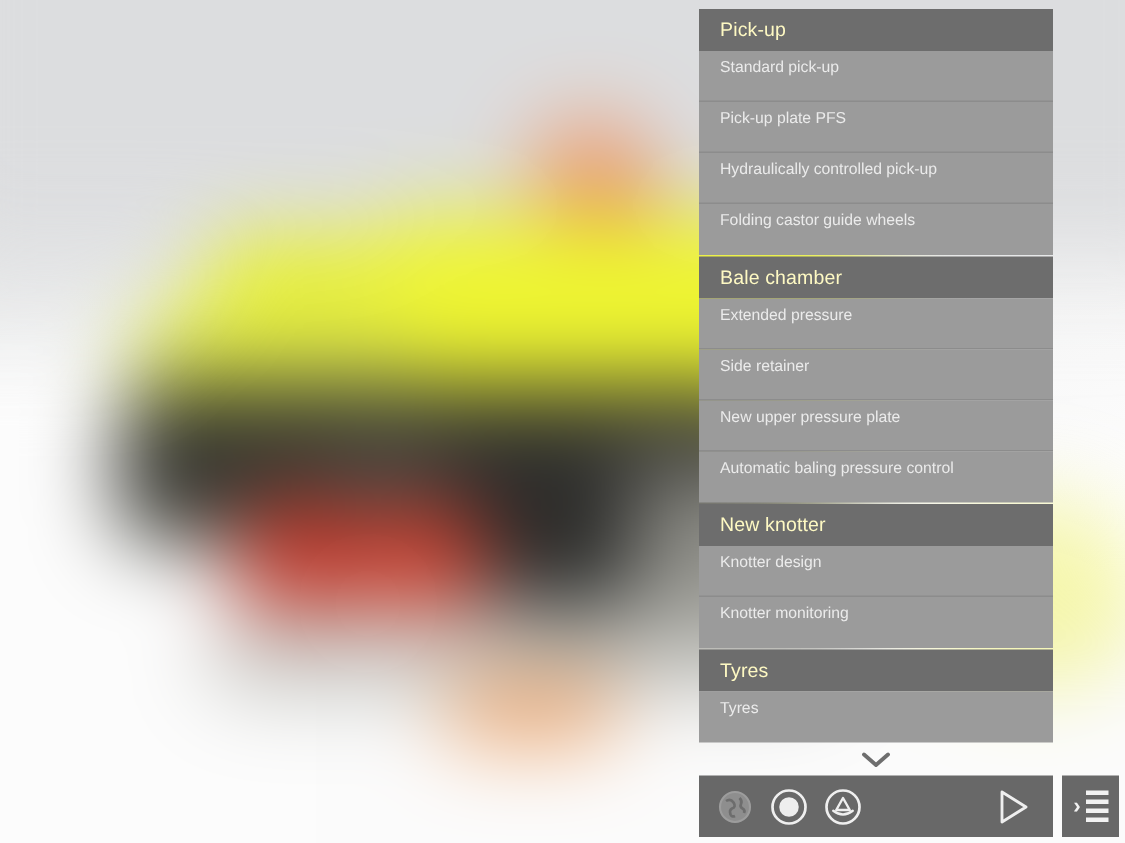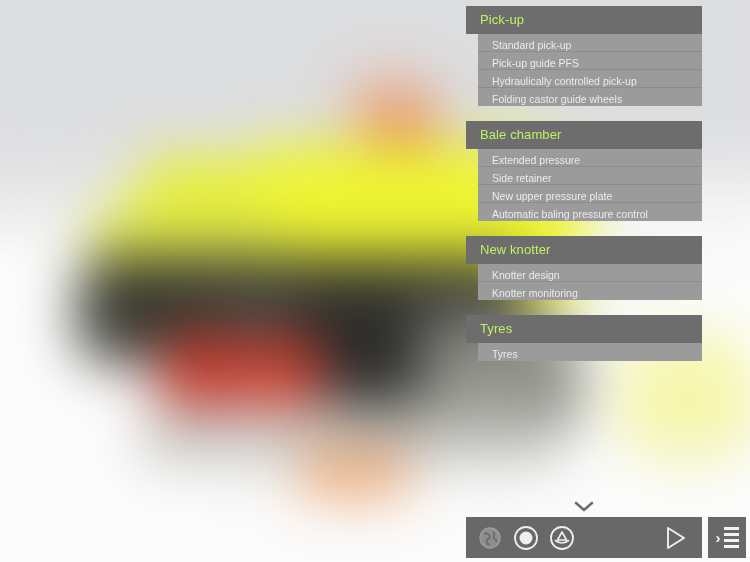--- a/index.html
+++ b/index.html
@@ -149,45 +149,44 @@
   }
 
   .menu-scroll {
     position: relative;
     width: 236px;
   }
 
   .group-header {
     height: 28px;
     background: #6d6d6d;
-    color: #bef264;
+    color: #fef9c3;
     font-size: 13px;
     line-height: 28px;
     padding-left: 14px;
     letter-spacing: .1px;
     white-space: nowrap;
     overflow: hidden;
   }
 
   .group-item {
-    height: 18px;
+    height: 34px;
     background: #9b9b9b;
     color: #ebebeb;
     font-size: 10.5px;
     line-height: 22px;
     padding-left: 14px;
     border-bottom: 1px solid #8c8c8c;
     white-space: nowrap;
     overflow: hidden;
-    margin-left: 12px;
   }
   .group-item:last-child { border-bottom: none; }
 
   .group-block { margin-bottom: 0; }
-  .group-block + .group-block .group-header { margin-top: 15px; }
+  .group-block + .group-block .group-header { margin-top: 1px; }
 
   
   .scroll-chevron {
     position: absolute;
     left: 466px;
     top: 499px;
     width: 236px;
     height: 14px;
     display: flex;
     align-items: center;
@@ -284,21 +283,21 @@
       <div class="blob orange-low"></div>
       <div class="blob yellow-right"></div>
     </div>
   </div>
 
   <div class="menu-panel">
     <div class="menu-scroll" id="menu-scroll">
         <div class="group-block">
           <div class="group-header">Pick-up</div>
           <div class="group-item">Standard pick-up</div>
-          <div class="group-item">Pick-up guide PFS</div>
+          <div class="group-item">Pick-up plate PFS</div>
           <div class="group-item">Hydraulically controlled pick-up</div>
           <div class="group-item">Folding castor guide wheels</div>
         </div>
         <div class="group-block">
           <div class="group-header">Bale chamber</div>
           <div class="group-item">Extended pressure</div>
           <div class="group-item">Side retainer</div>
           <div class="group-item">New upper pressure plate</div>
           <div class="group-item">Automatic baling pressure control</div>
         </div>

